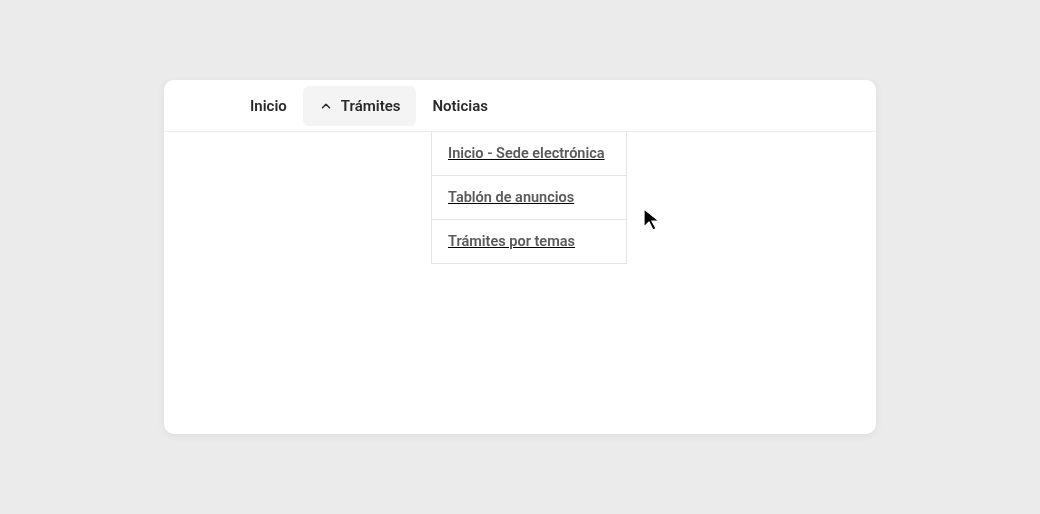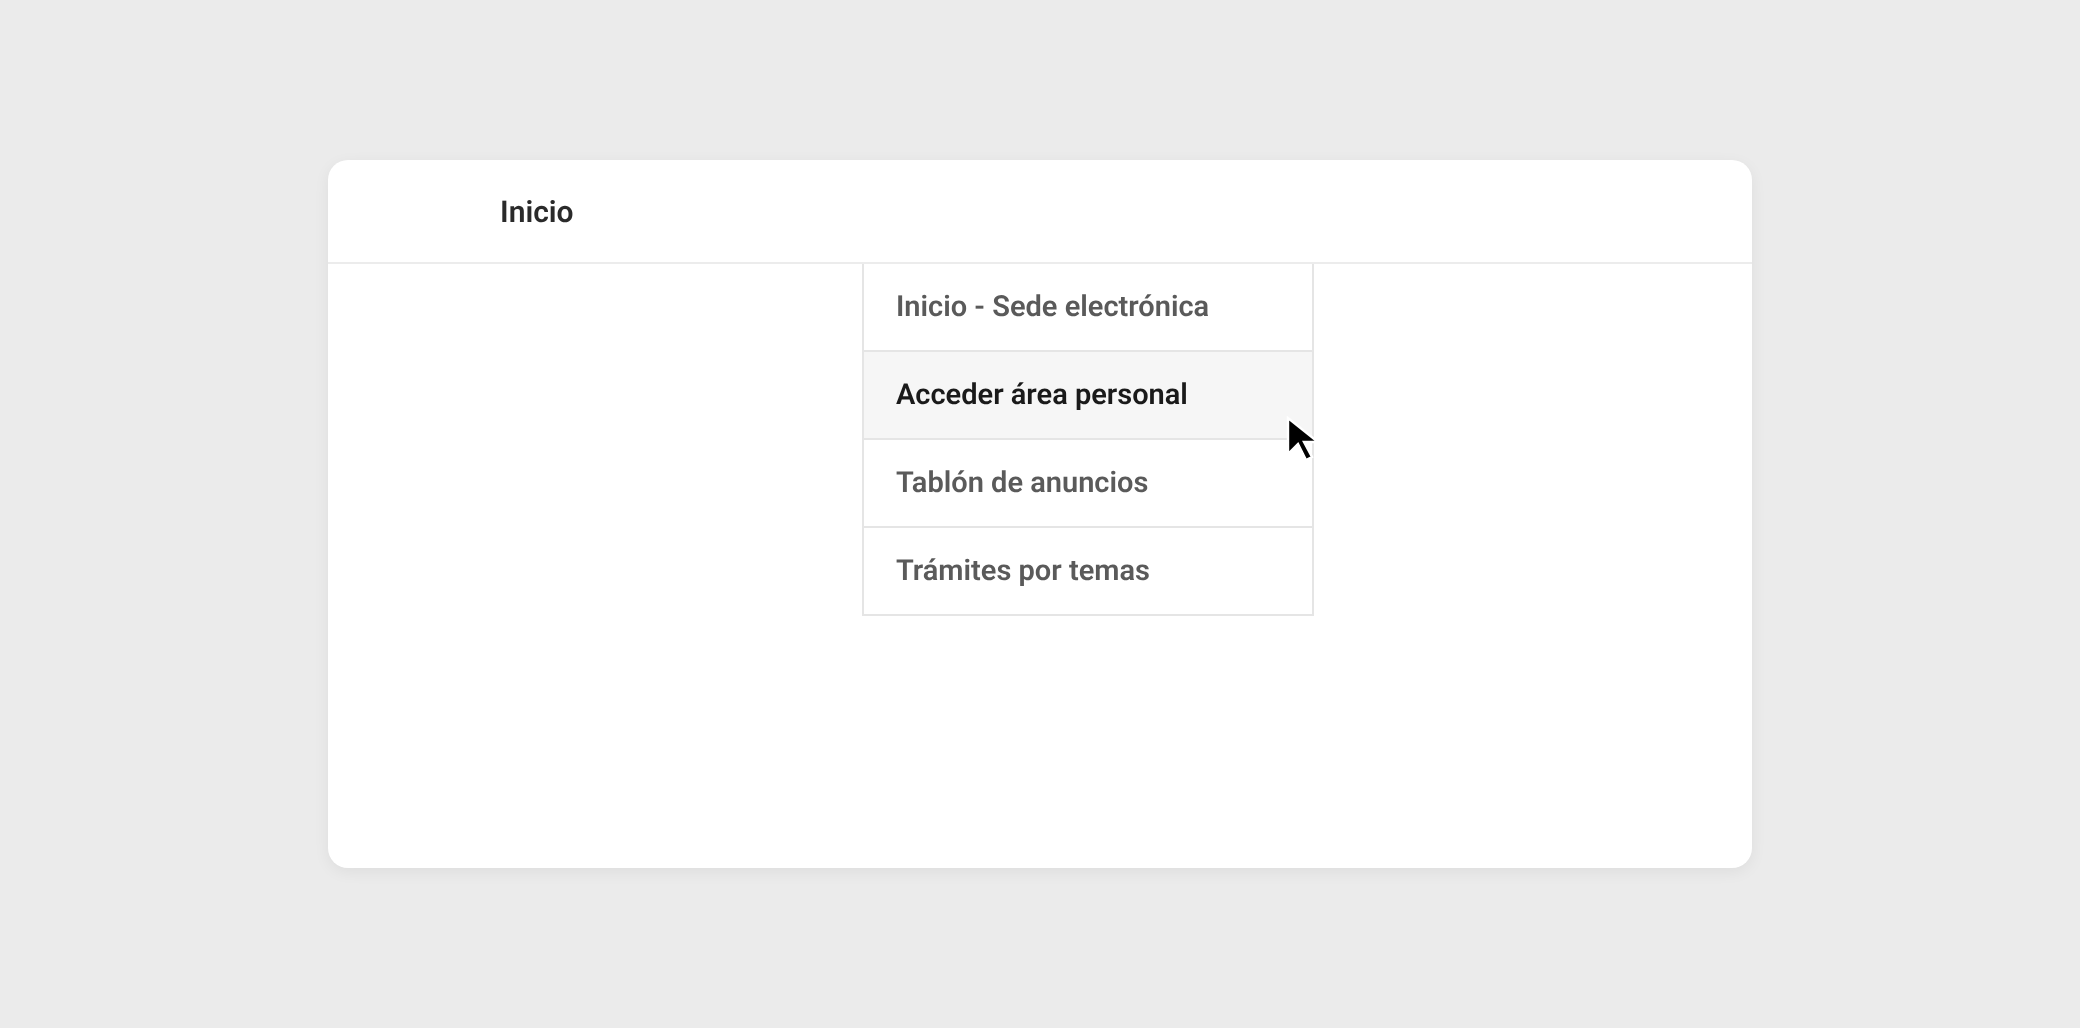--- a/index.html
+++ b/index.html
@@ -53,24 +53,25 @@
       display: inline-flex;
       align-items: center;
       justify-content: center;
       width: 14px;
       height: 14px;
     }
     .dropdown {
       position: absolute;
       left: 431px;
       top: 132px;
-      width: 226px;
+      width: 196px;
       background: #8b5cf6;
       border: 1px solid #e5e5e5;
       border-top: none;
+      text-decoration: underline;
     }
     .dropdown-item {
       padding: 13px 16px;
       font-size: 14.5px;
       font-weight: 600;
       color: #5a5a5a;
       border-bottom: 1px solid #e5e5e5;
       cursor: pointer;
       background: #ffffff;
     }
@@ -89,29 +90,37 @@
     }
   </style>
 </head>
 <body>
 
 <div class="card">
   <div class="navbar">
     <div class="nav-item">
       <span>Inicio</span>
     </div>
+    <div class="nav-item active">
+      <span class="chevron">
+        <svg width="14" height="14" viewBox="0 0 24 24" fill="none" stroke="#2a2a2a" stroke-width="2.5" stroke-linecap="round" stroke-linejoin="round">
+            <polyline points="18 15 12 9 6 15"></polyline>
+          </svg>
+      </span>
+      <span>Trámites</span>
+    </div>
+    <div class="nav-item">
+      <span>Noticias</span>
+    </div>
   </div>
 </div>
 
 <div class="dropdown">
   <div class="dropdown-item">
     <span>Inicio - Sede electrónica</span>
-  </div>
-  <div class="dropdown-item hovered">
-    <span>Acceder área personal</span>
   </div>
   <div class="dropdown-item">
     <span>Tablón de anuncios</span>
   </div>
   <div class="dropdown-item">
     <span>Trámites por temas</span>
   </div>
 </div>
 
 <div class="cursor">

